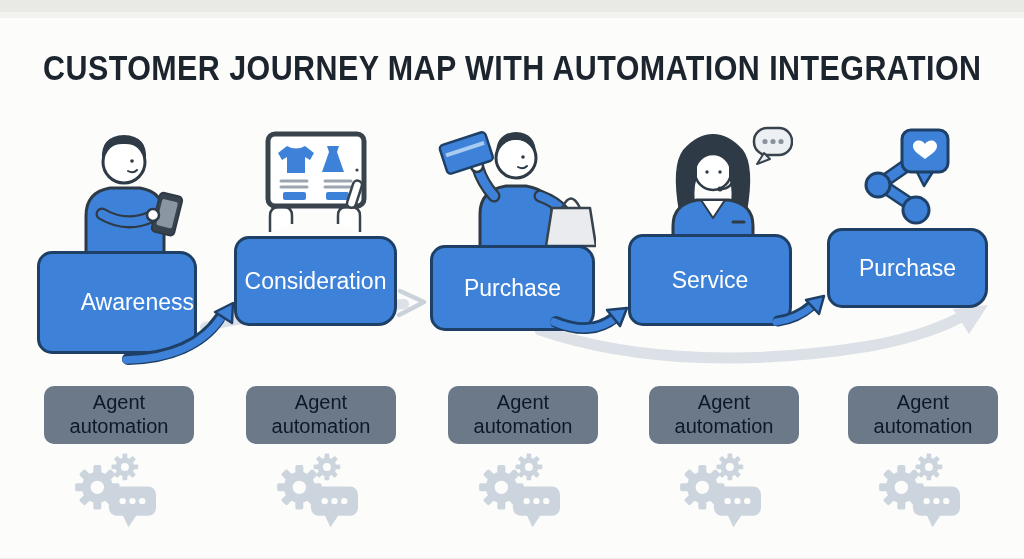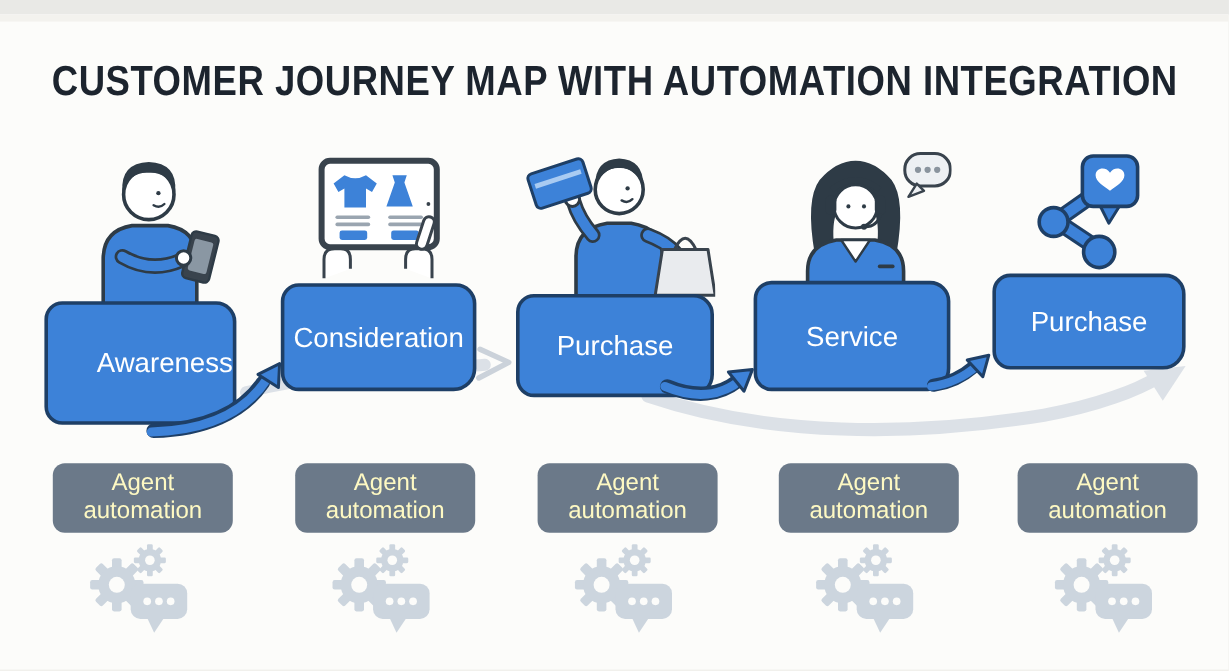--- a/index.html
+++ b/index.html
@@ -21,21 +21,21 @@
     position:absolute;z-index:3;box-sizing:border-box;
     background:#3d82d8;border:3px solid #1e3f66;border-radius:15px 17px 19px 15px;
     display:flex;align-items:center;justify-content:center;
     color:#ffffff;font-size:23px;
   }
   .blue-arrow-layer{position:absolute;inset:0;z-index:4;pointer-events:none;}
   .auto-box{
     position:absolute;z-index:3;box-sizing:border-box;width:150px;height:58px;top:374px;
     background:#6b7989;border-radius:10px;
     display:flex;flex-direction:column;align-items:center;justify-content:center;
-    color:#fef9c3;font-size:20px;line-height:1.18;
+    color:#0f172a;font-size:20px;line-height:1.18;
   }
   .gears{position:absolute;width:86px;height:80px;top:438px;z-index:1;}
   .b1{left:37px;top:239px;width:160px;height:103px;justify-content:flex-end;}
   .b2{left:234px;top:224px;width:163px;height:90px;}
   .b3{left:430px;top:233px;width:165px;height:86px;}
   .b4{left:628px;top:222px;width:164px;height:92px;}
   .b5{left:827px;top:216px;width:161px;height:80px;}
   .a1{left:44px;}  .a2{left:246px;} .a3{left:448px;} .a4{left:649px;} .a5{left:848px;}
   .g1{left:73px;}  .g2{left:275px;} .g3{left:477px;} .g4{left:678px;} .g5{left:877px;}
   .i1{left:52px;top:112px;width:150px;height:132px;}

